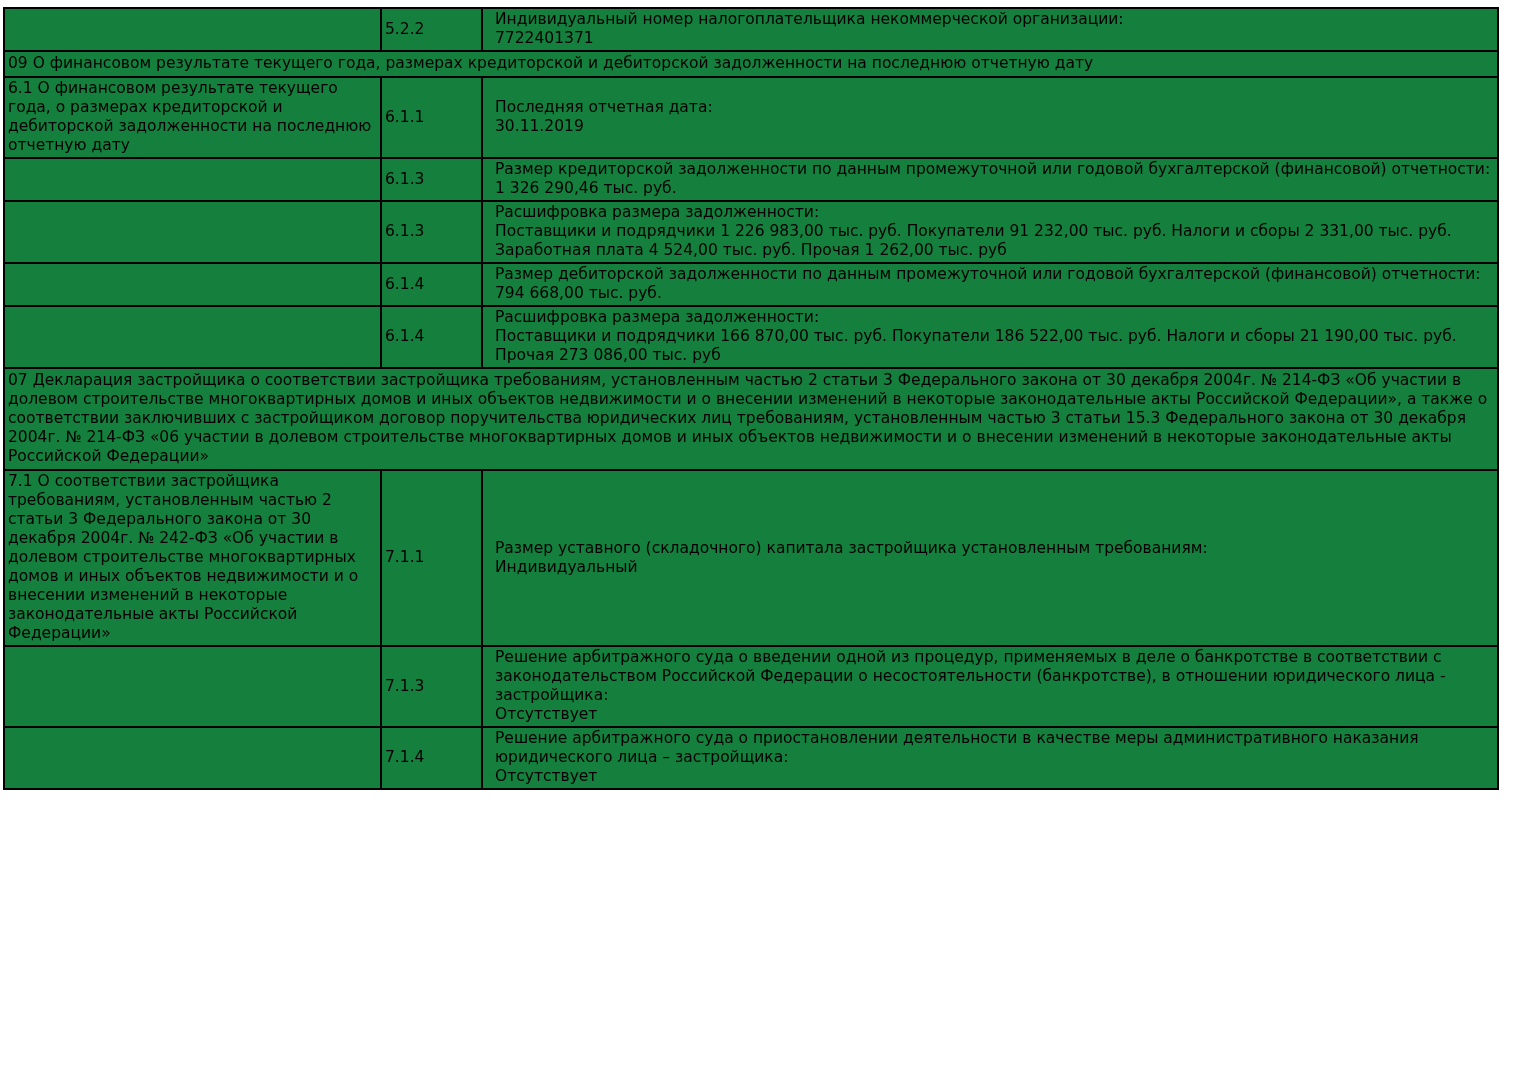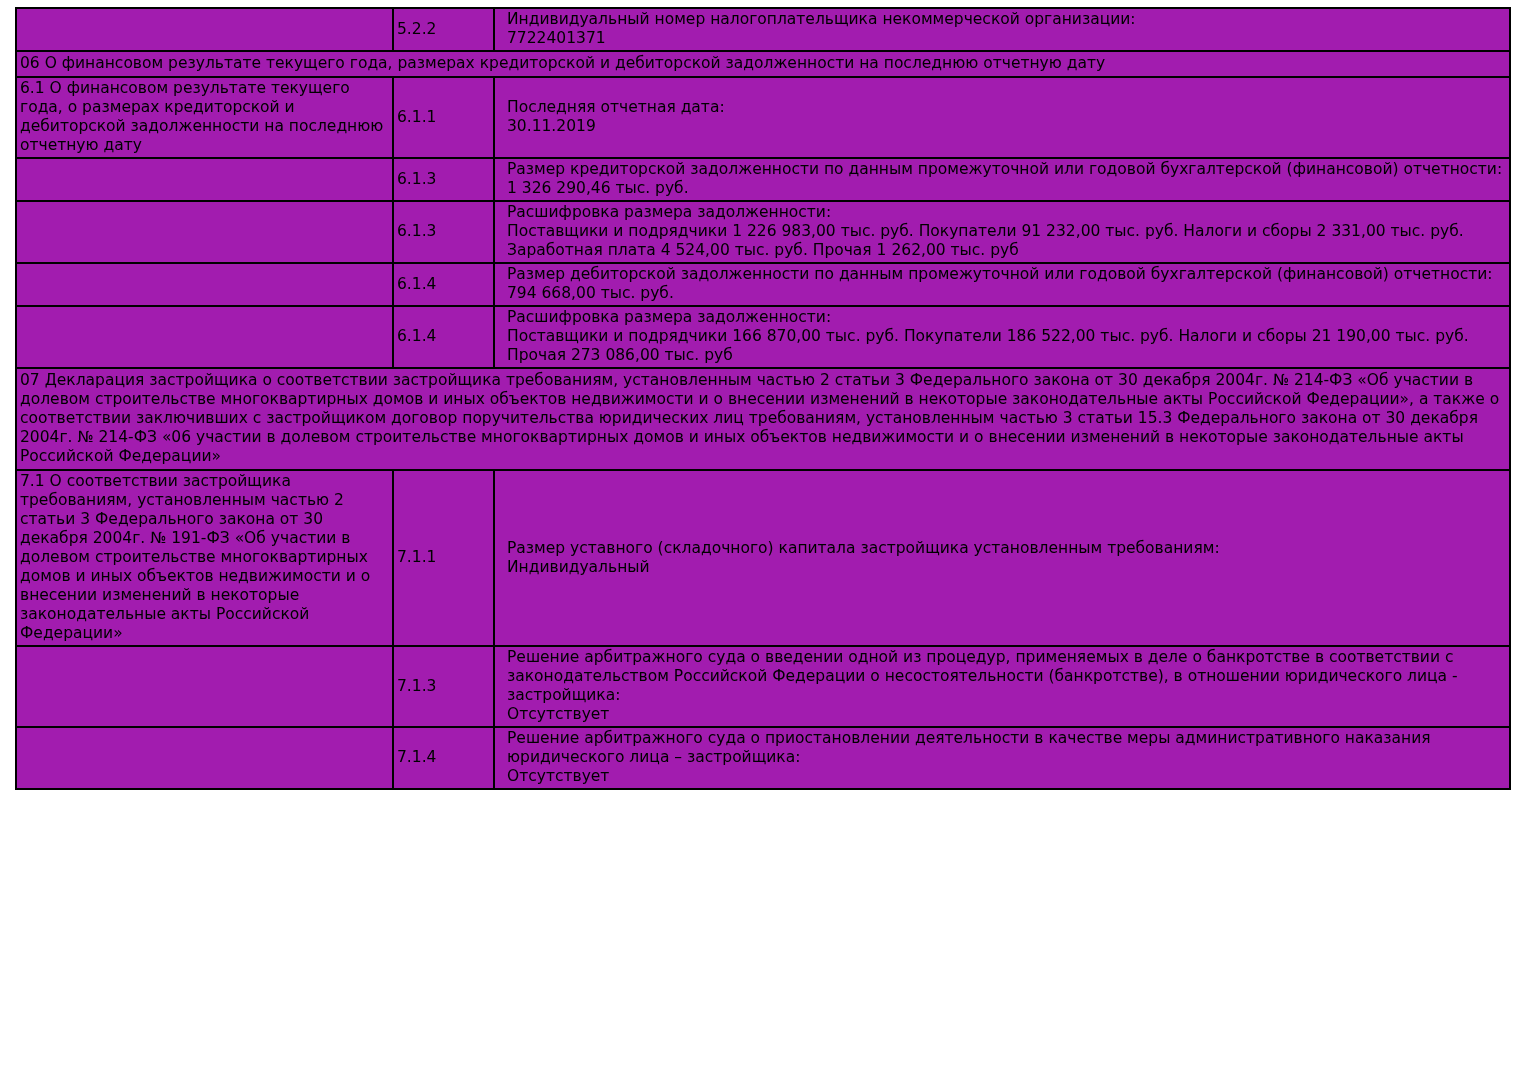--- a/index.html
+++ b/index.html
@@ -9,26 +9,26 @@
   }
   body {
     width: 1529px;
     height: 1080px;
     font-family: "DejaVu Sans", "Liberation Sans", sans-serif;
     color: #000000;
     position: relative;
   }
   .doc-table {
     position: absolute;
-    left: 15px;
+    left: 3px;
     top: 7px;
     width: 1494px;
     border-collapse: collapse;
     table-layout: fixed;
-    background: #a21caf;
+    background: #15803d;
   }
   .doc-table col.c1 { width: 377px; }
   .doc-table col.c2 { width: 101px; }
   .doc-table col.c3 { width: 1016px; }
   .doc-table td {
     border: 2px solid #000000;
     font-size: 15.5px;
     line-height: 19px;
     padding: 1px 4px 2px 3px;
     overflow: hidden;
@@ -66,21 +66,21 @@
     <tr>
       <td class="left-cell"></td>
       <td class="num-cell">5.2.2</td>
       <td class="content-cell">
         <div class="field-label">Индивидуальный номер налогоплательщика некоммерческой организации:</div>
         <div class="field-value">7722401371</div>
       </td>
     </tr>
 
     <tr>
-      <td class="section-cell" colspan="3">06 О финансовом результате текущего года, размерах кредиторской и дебиторской задолженности на последнюю отчетную дату</td>
+      <td class="section-cell" colspan="3">09 О финансовом результате текущего года, размерах кредиторской и дебиторской задолженности на последнюю отчетную дату</td>
     </tr>
 
     <tr>
       <td class="left-cell">6.1 О финансовом результате текущего года, о размерах кредиторской и дебиторской задолженности на последнюю отчетную дату</td>
       <td class="num-cell">6.1.1</td>
       <td class="content-cell">
         <div class="field-label">Последняя отчетная дата:</div>
         <div class="field-value">30.11.2019</div>
       </td>
     </tr>
@@ -120,21 +120,21 @@
         <div class="field-label">Расшифровка размера задолженности:</div>
         <div class="field-value">Поставщики и подрядчики 166 870,00 тыс. руб. Покупатели 186 522,00 тыс. руб. Налоги и сборы 21 190,00 тыс. руб. Прочая 273 086,00 тыс. руб</div>
       </td>
     </tr>
 
     <tr>
       <td class="section-cell" colspan="3">07 Декларация застройщика о соответствии застройщика требованиям, установленным частью 2 статьи 3 Федерального закона от 30 декабря 2004г. № 214-ФЗ «Об участии в долевом строительстве многоквартирных домов и иных объектов недвижимости и о внесении изменений в некоторые законодательные акты Российской Федерации», а также о соответствии заключивших с застройщиком договор поручительства юридических лиц требованиям, установленным частью 3 статьи 15.3 Федерального закона от 30 декабря 2004г. № 214-ФЗ «06 участии в долевом строительстве многоквартирных домов и иных объектов недвижимости и о внесении изменений в некоторые законодательные акты Российской Федерации»</td>
     </tr>
 
     <tr>
-      <td class="left-cell">7.1 О соответствии застройщика требованиям, установленным частью 2 статьи 3 Федерального закона от 30 декабря 2004г. № 191-ФЗ «Об участии в долевом строительстве многоквартирных домов и иных объектов недвижимости и о внесении изменений в некоторые законодательные акты Российской Федерации»</td>
+      <td class="left-cell">7.1 О соответствии застройщика требованиям, установленным частью 2 статьи 3 Федерального закона от 30 декабря 2004г. № 242-ФЗ «Об участии в долевом строительстве многоквартирных домов и иных объектов недвижимости и о внесении изменений в некоторые законодательные акты Российской Федерации»</td>
       <td class="num-cell">7.1.1</td>
       <td class="content-cell">
         <div class="field-label">Размер уставного (складочного) капитала застройщика установленным требованиям:</div>
         <div class="field-value">Индивидуальный</div>
       </td>
     </tr>
 
 
     <tr>
       <td class="left-cell"></td>

